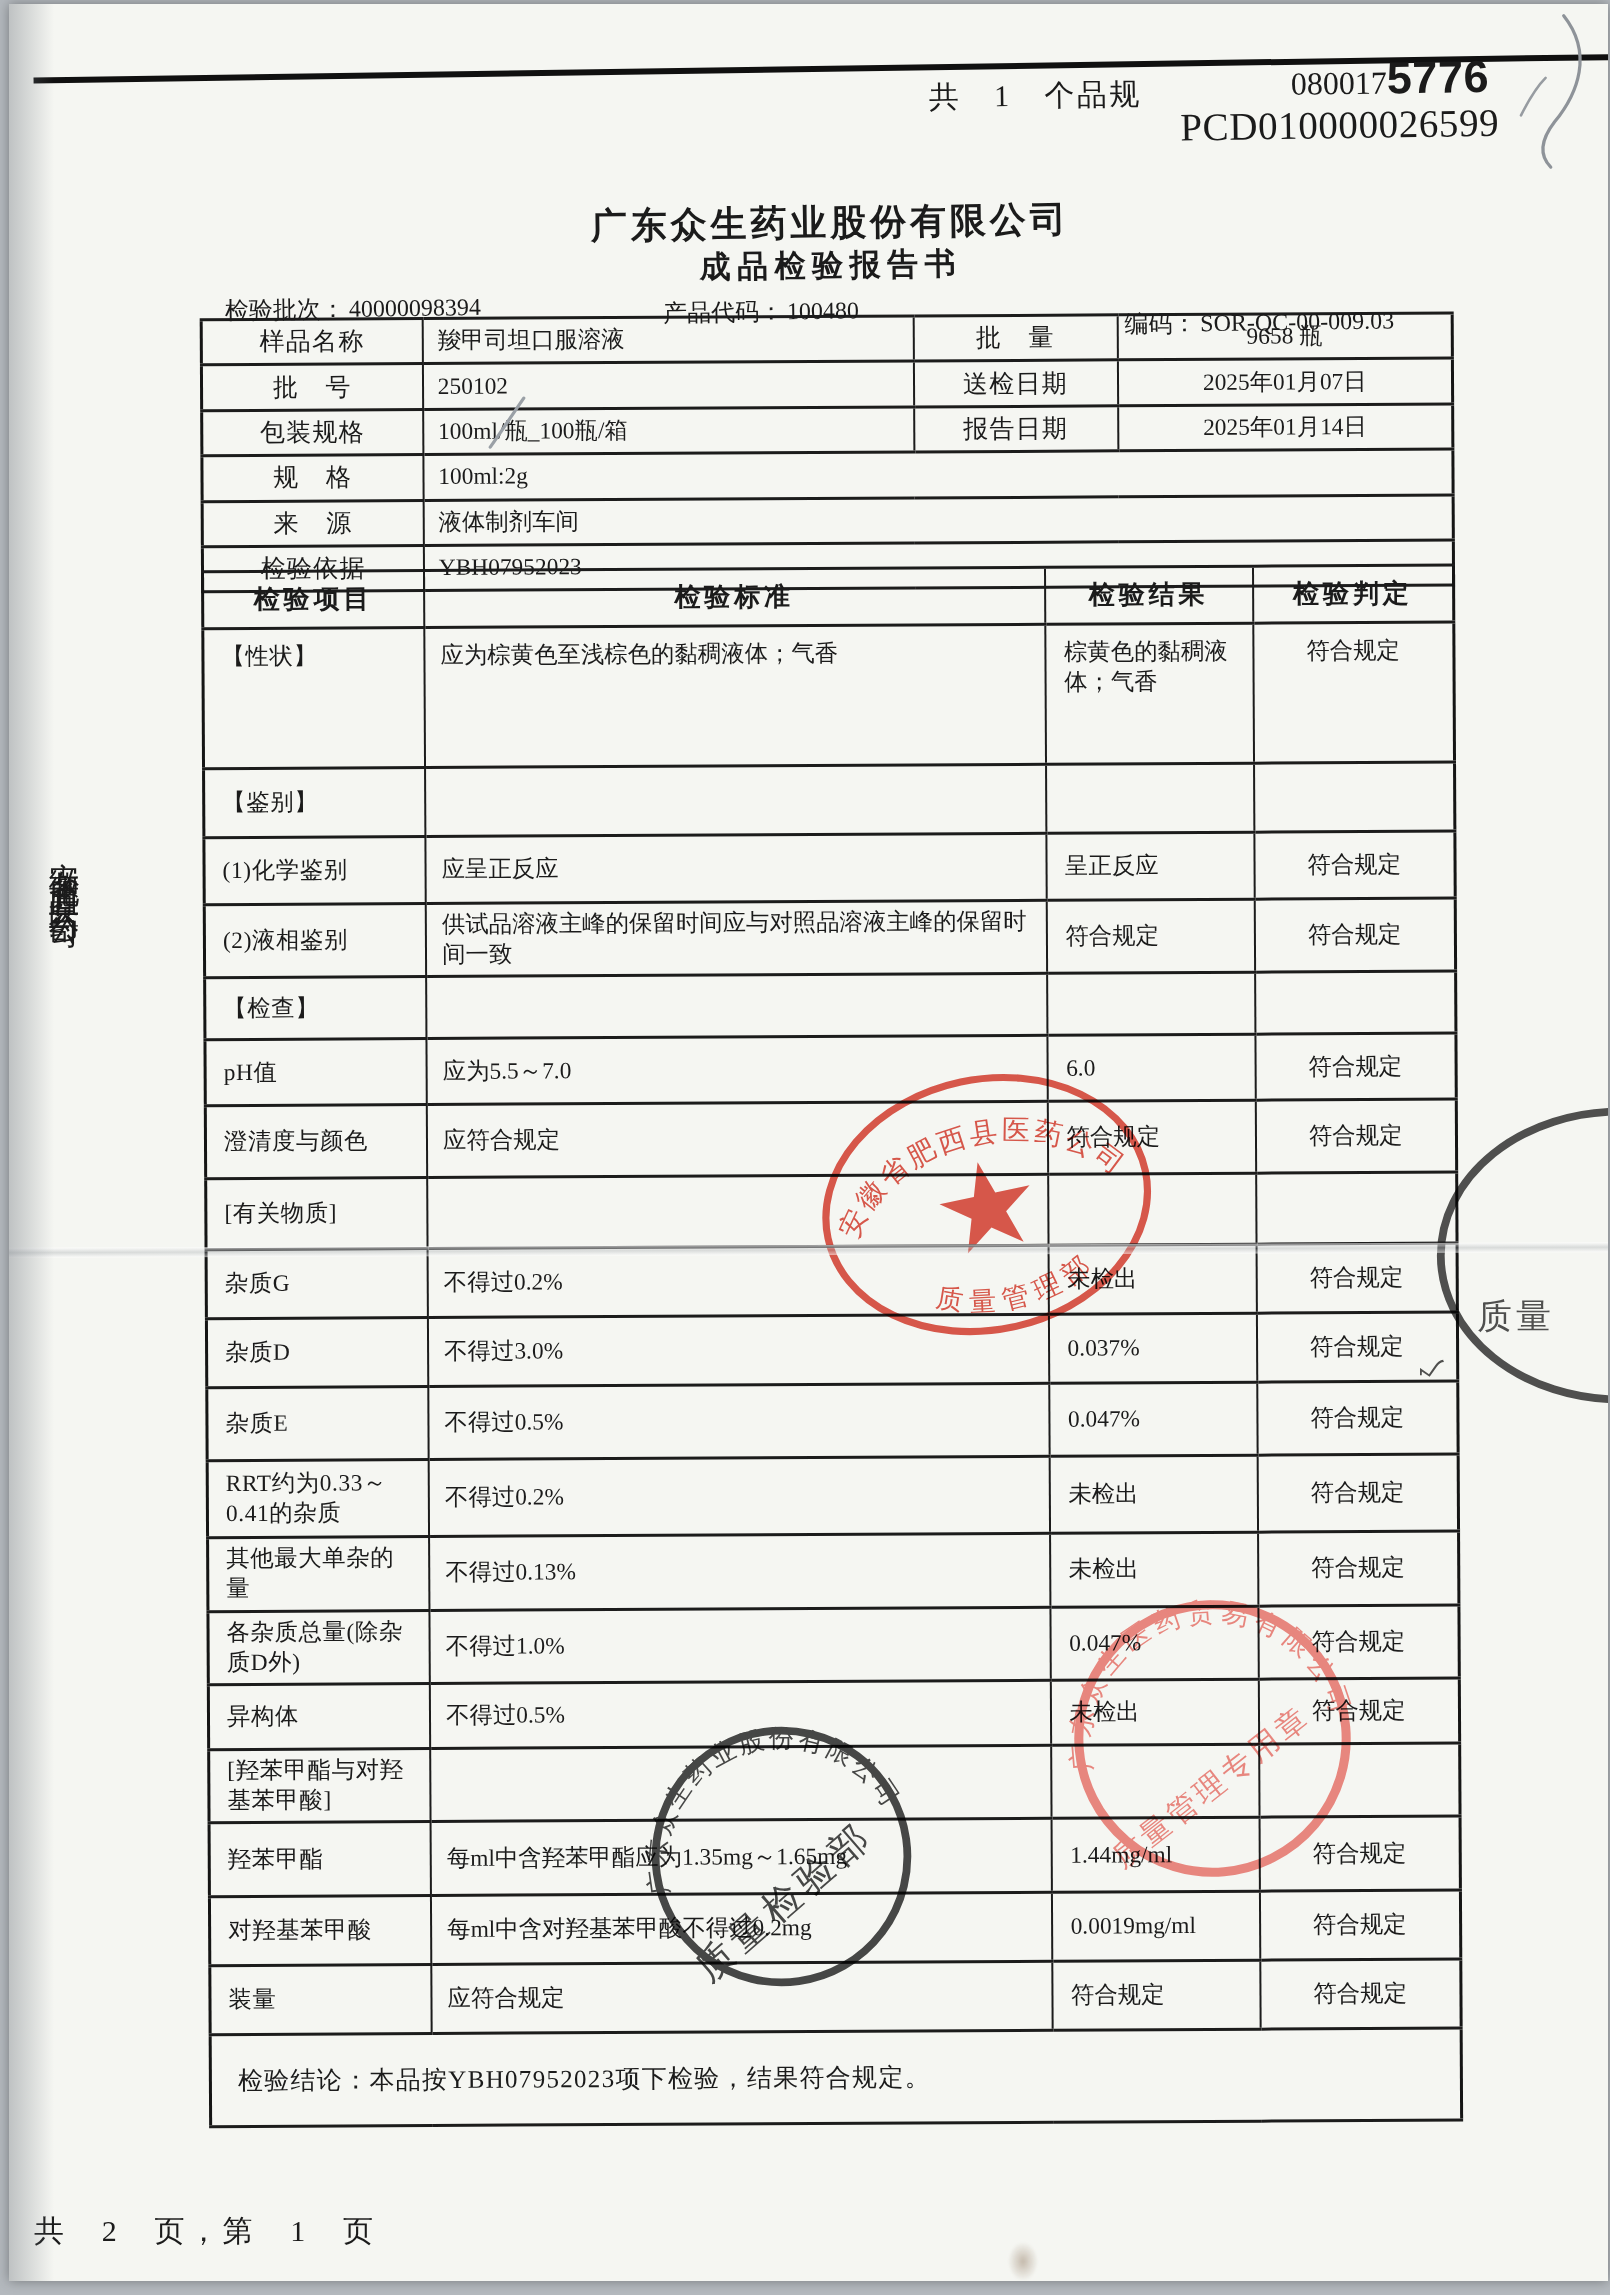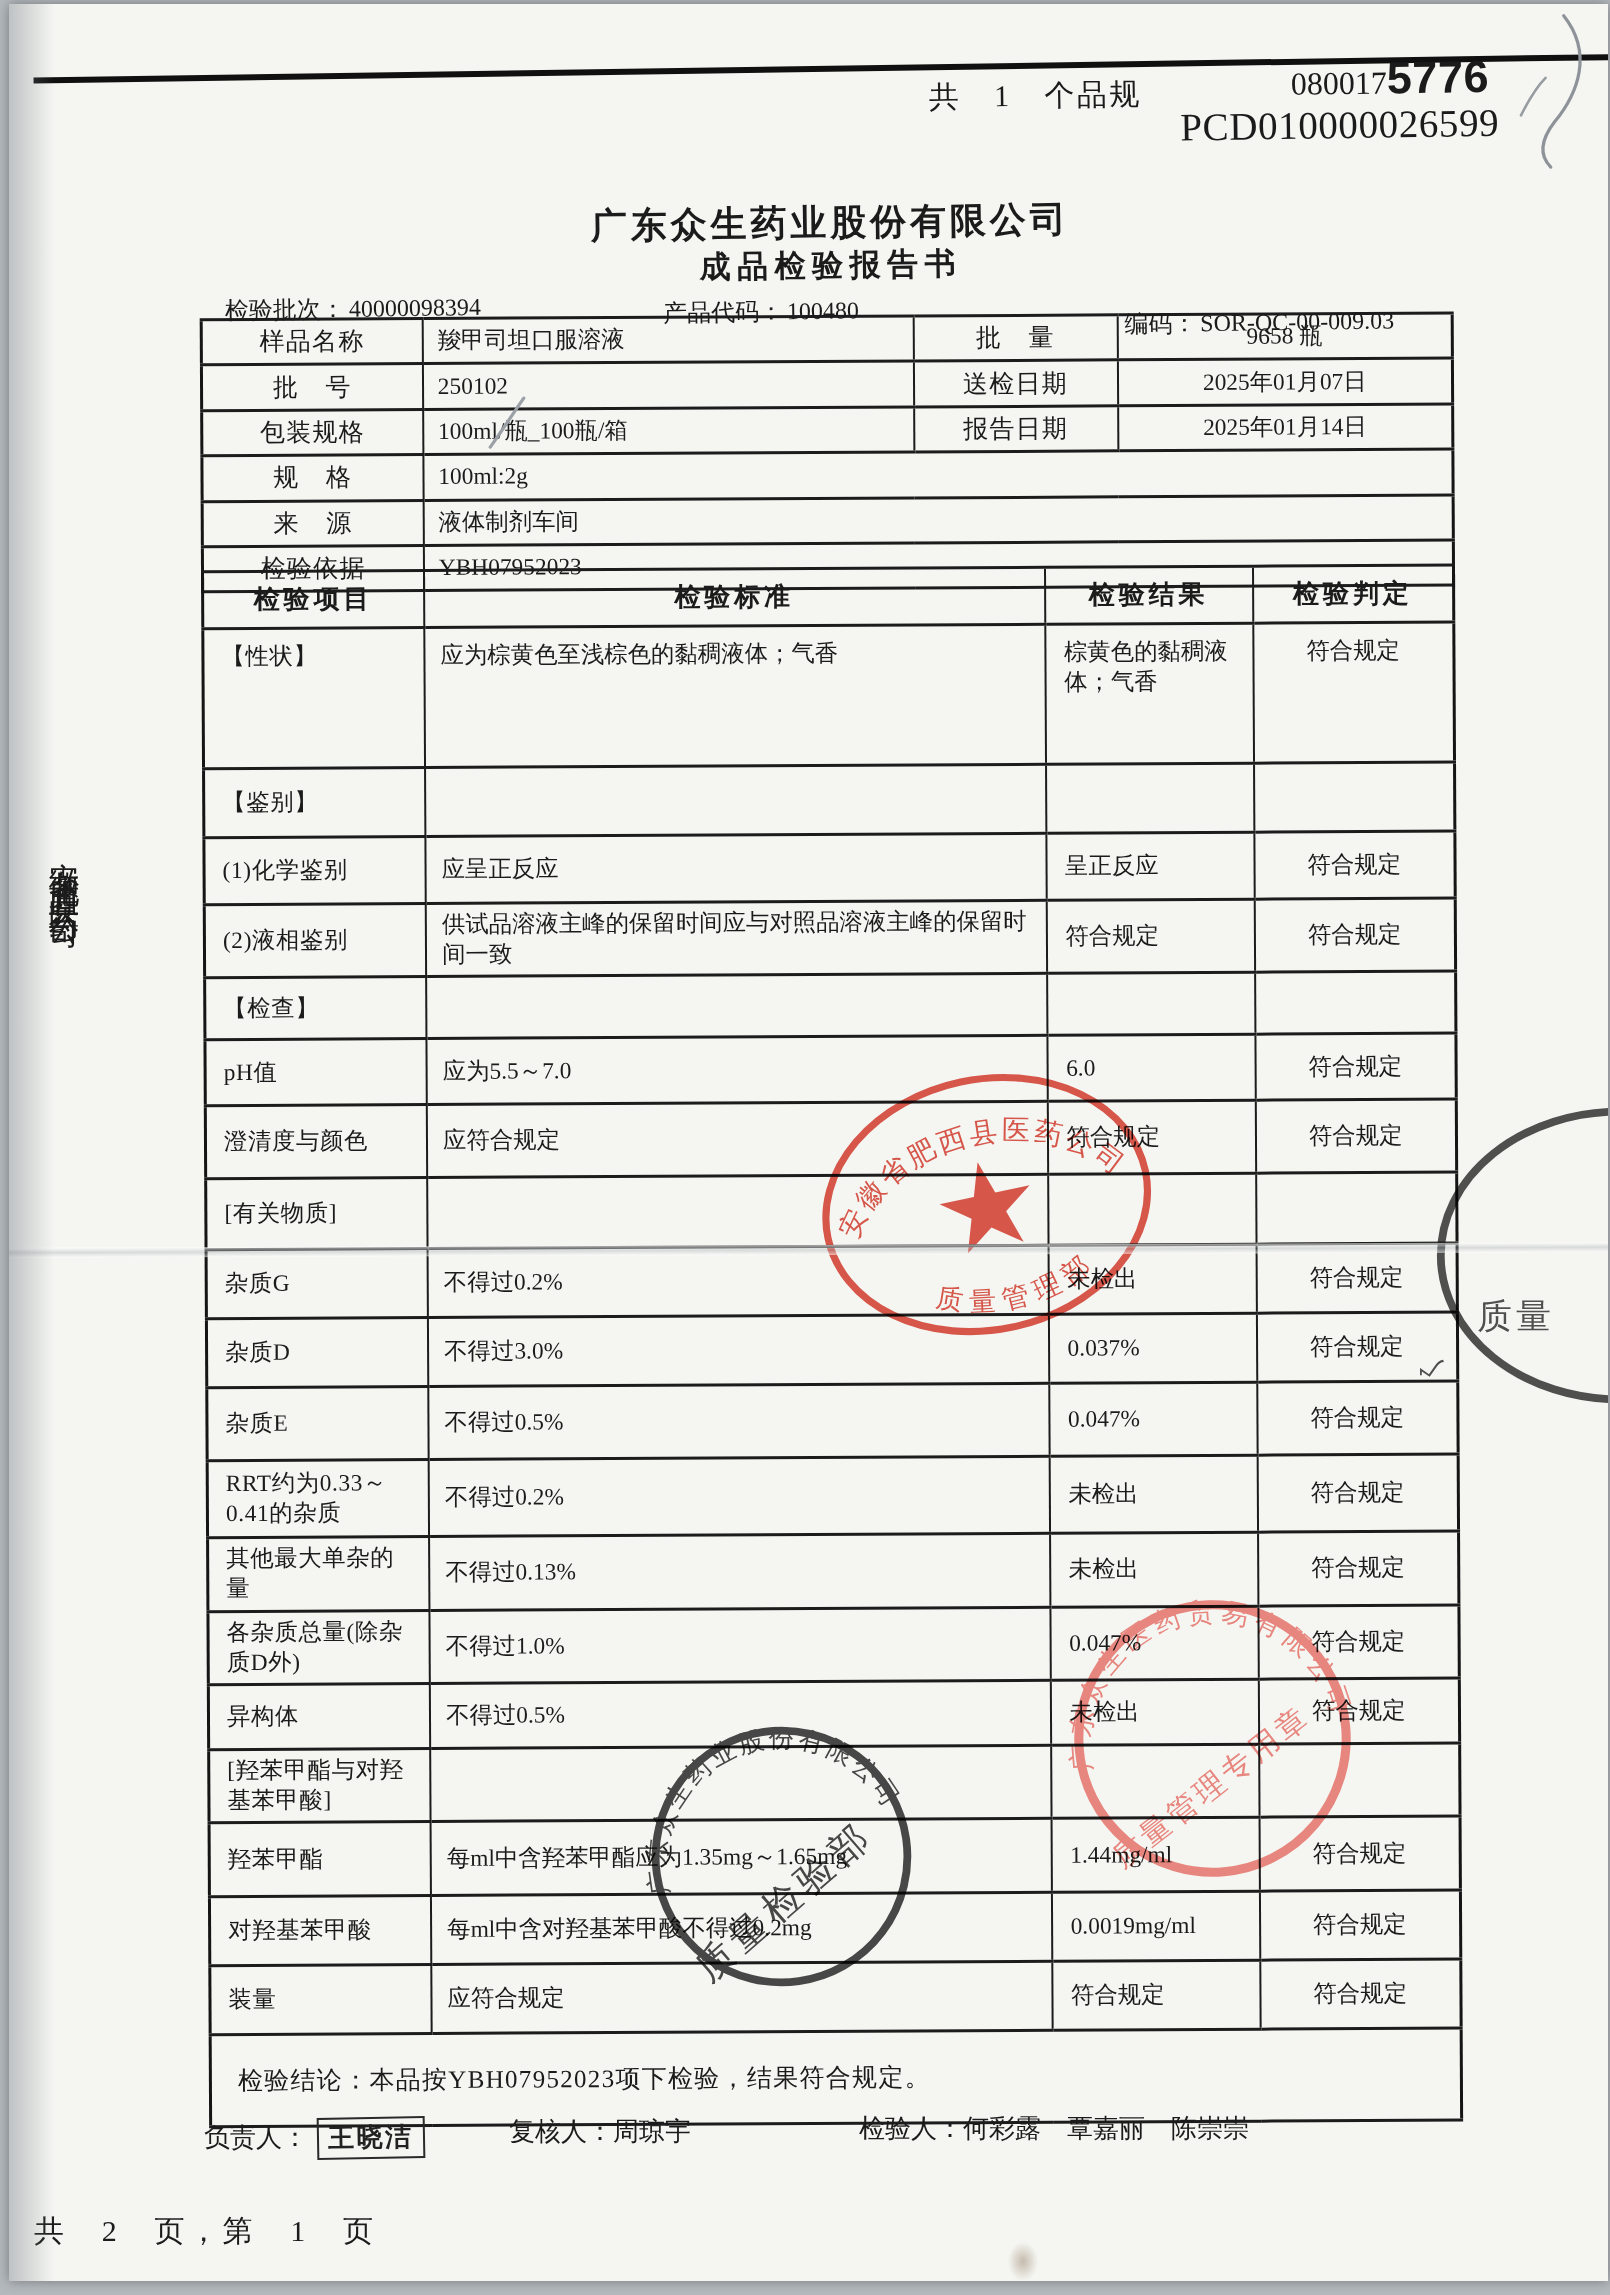--- a/index.html
+++ b/index.html
@@ -347,31 +347,20 @@
   <svg class="pencil" width="110" height="162" viewBox="0 0 170 250">
     <path d="M 100,4 C 146,62 122,124 86,168 C 66,194 60,218 80,238" fill="none" stroke="#8e9399" stroke-width="5" stroke-linecap="round"></path>
     <path d="M 34,158 C 50,126 62,110 72,100" fill="none" stroke="#979ca1" stroke-width="4" stroke-linecap="round"></path>
   </svg>
   <svg class="pencil2" width="52" height="58" viewBox="0 0 80 90">
     <path d="M 66,8 C 48,34 30,62 14,84" fill="none" stroke="#9aa0a6" stroke-width="5" stroke-linecap="round"></path>
   </svg>
 
   <div class="side-text">安徽省肥西县医药公司</div>
 
-  <div class="footer">
-    <span class="f-resp">
-      <span>负责人：</span><span class="name-seal">王晓洁</span>
-    </span>
-    <span class="f-review">
-      <span>复核人：</span><span>周琼宇</span>
-    </span>
-    <span class="f-inspect">
-      <span>检验人：</span><span>何彩露　覃嘉丽　陈崇崇</span>
-    </span>
-  </div>
 
   <div class="bottom-label">共　2　页，第　1　页</div>
 
   <div class="edge-shade"></div>
   <div class="crease"></div>
   <div class="smudge"></div>
 </div>
 
 
 </body></html>

